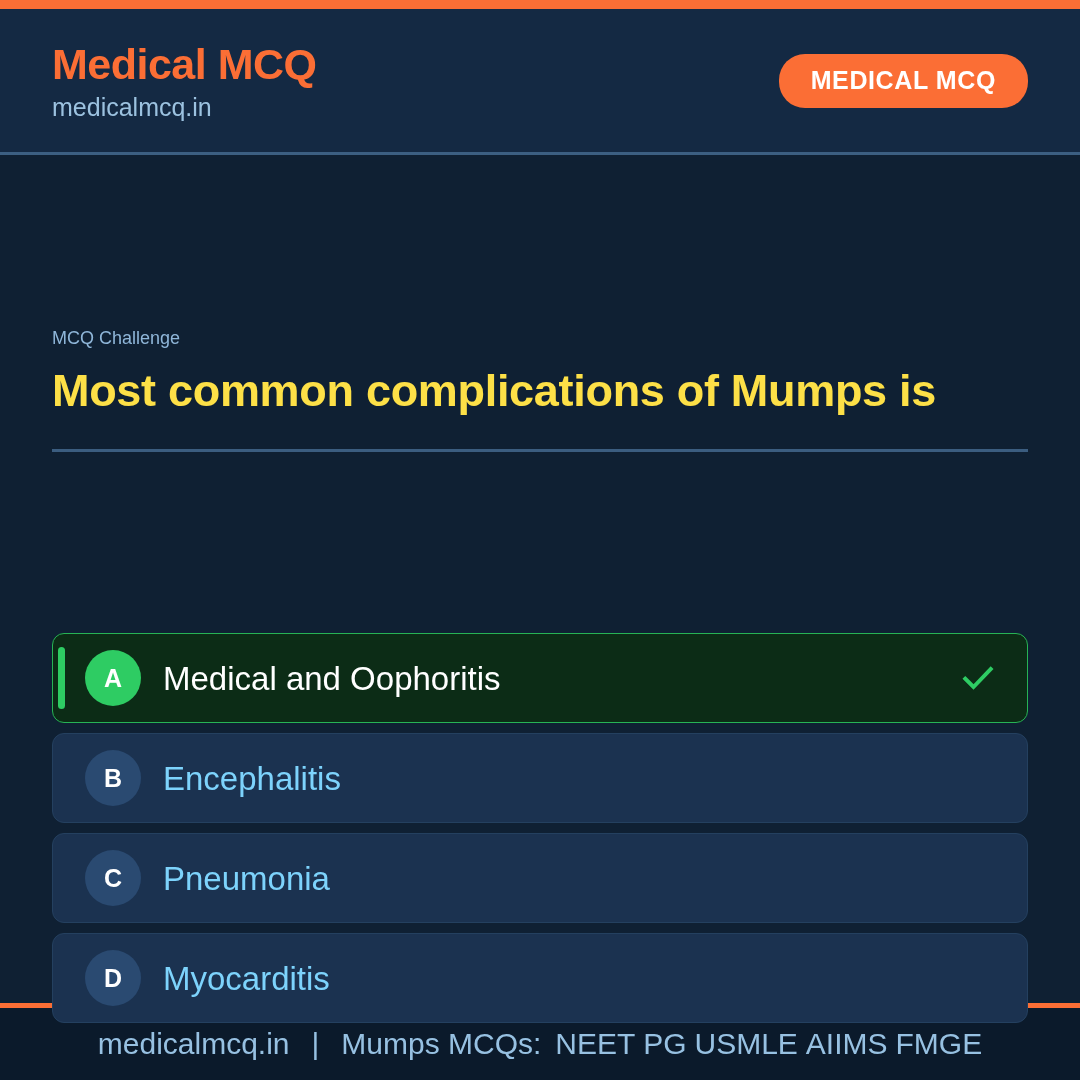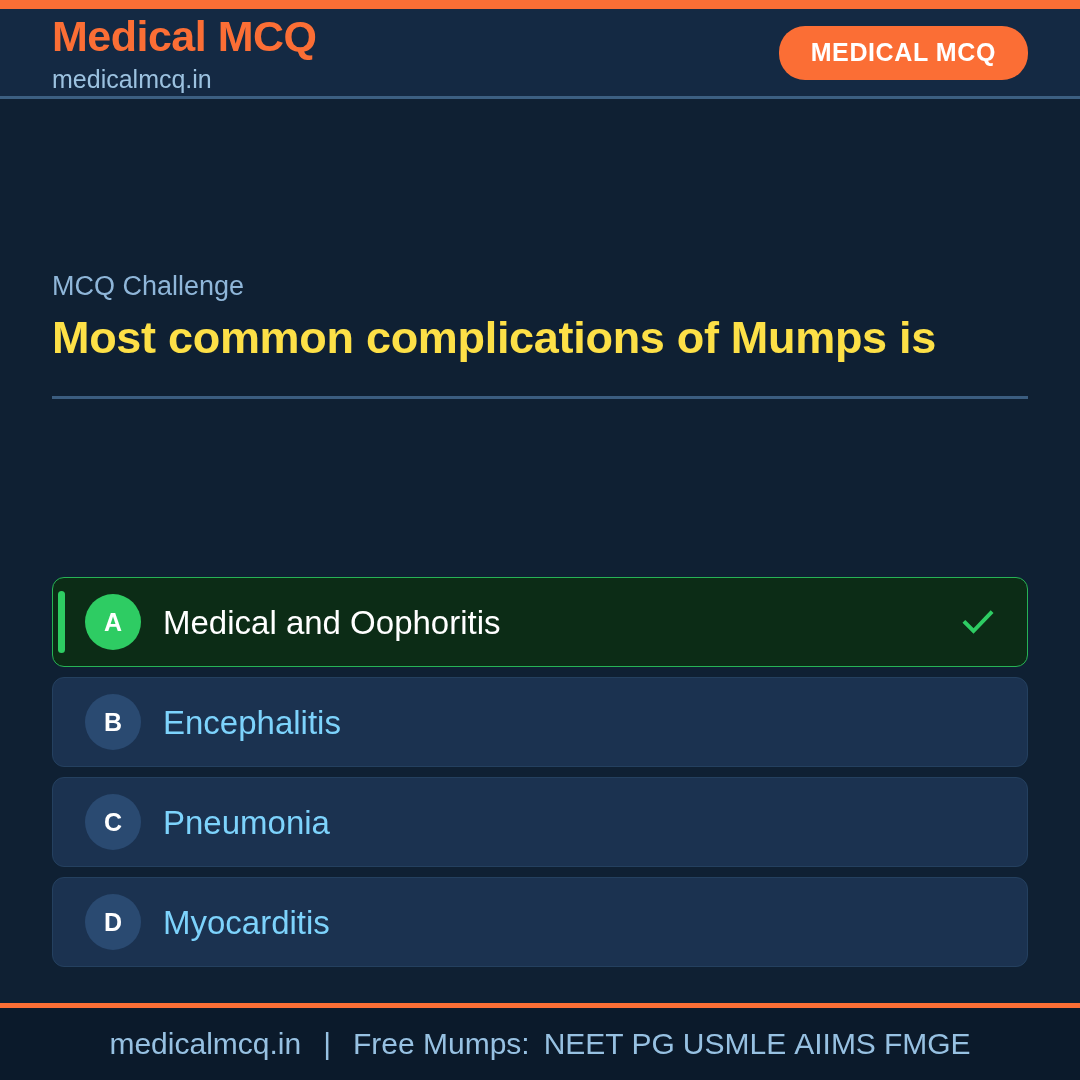--- a/index.html
+++ b/index.html
@@ -25,21 +25,21 @@
   
   .top-accent {
     height: 9px;
     background: #fb6e35;
     flex: 0 0 auto;
   }
 
   
   .header {
     flex: 0 0 auto;
-    height: 90px;
+    height: 146px;
     background: #142943;
     border-bottom: 3px solid #3c5f82;
     box-sizing: border-box;
     display: flex;
     align-items: center;
     justify-content: space-between;
     padding: 0 52px 0 52px;
   }
   .brand {
     display: flex;
@@ -80,23 +80,23 @@
     box-sizing: border-box;
   }
   .question-block {
     position: absolute;
     left: 52px;
     right: 52px;
     top: 174px;
   }
   .eyebrow {
     color: #8fb6d9;
-    font-size: 27px;
-    line-height: 1;
-    margin-bottom: 11px;
+    font-size: 18px;
+    line-height: 1;
+    margin-bottom: 17px;
   }
   .question {
     color: #fde047;
     font-size: 45px;
     font-weight: bold;
     line-height: 1.19;
     letter-spacing: -0.3px;
     max-width: 930px;
   }
   .q-divider {
@@ -256,21 +256,21 @@
       </div>
 
     </div>
   </div>
 
   <div class="footer-accent"></div>
   <div class="footer">
     <div class="footer-row">
       <span>medicalmcq.in</span>
       <span class="footer-sep">|</span>
-      <span>Free Mumps:</span>
+      <span>Mumps MCQs:</span>
       <span class="footer-exams">
         <span>NEET PG</span>
         <span>USMLE</span>
         <span>AIIMS</span>
         <span>FMGE</span>
       </span>
     </div>
   </div>
 
 </div>

